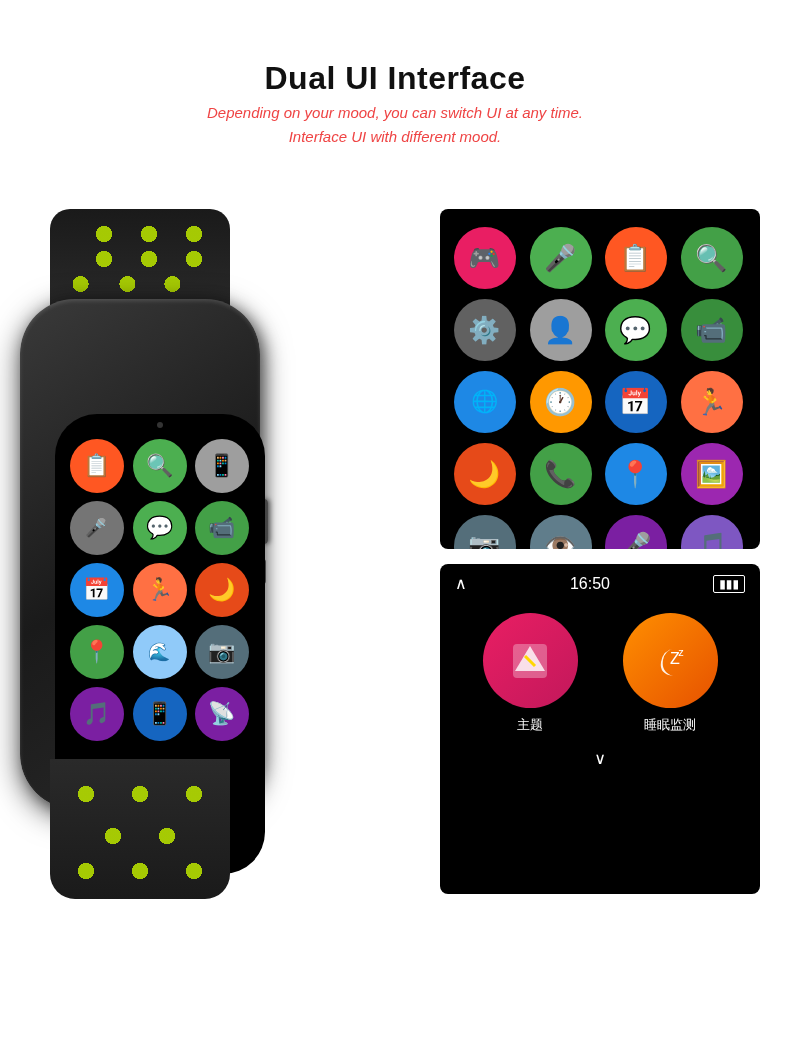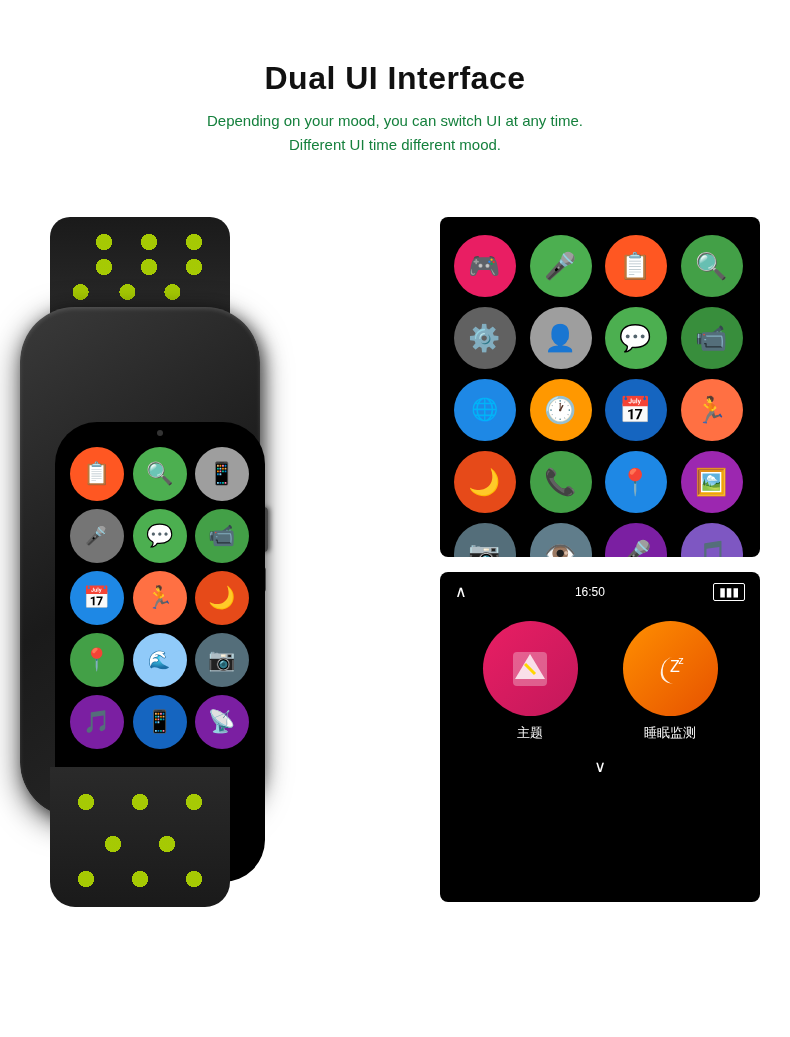--- a/index.html
+++ b/index.html
@@ -21,28 +21,29 @@
     
     .header-section {
       text-align: center;
       padding: 60px 20px 30px;
     }
 
     .main-title {
       font-size: 32px;
       font-weight: 800;
       color: #111;
-      margin-bottom: 12px;
+      margin-bottom: 4px;
       letter-spacing: 0.5px;
     }
 
     .subtitle {
       font-size: 15px;
-      color: #15803d;
+      color: #ef4444;
       line-height: 1.6;
+      font-style: italic;
     }
 
     
     .content-section {
       position: relative;
       width: 790px;
       height: 750px;
     }
 
     
@@ -257,21 +258,21 @@
       color: white;
       font-size: 14px;
     }
 
     .ui2-header .chevron-up {
       color: white;
       font-size: 16px;
     }
 
     .ui2-header .time {
-      font-size: 12px;
+      font-size: 16px;
       font-weight: 500;
     }
 
     .ui2-apps-grid {
       display: grid;
       grid-template-columns: repeat(2, 1fr);
       gap: 20px;
       padding: 15px 30px 10px;
     }
 
@@ -312,21 +313,21 @@
   </style>
 </head>
 <body>
 
 <div class="page-wrapper">
 
   <div class="header-section">
     <h1 class="main-title">Dual UI Interface</h1>
     <p class="subtitle">
       <span>Depending on your  mood, you can switch UI at any time.</span><br>
-      <span>Different UI time different mood.</span>
+      <span>Interface UI with different mood.</span>
     </p>
   </div>
 
   <div class="content-section">
 
     <div class="watch-container">
       <div class="watch-body">
 
         <div class="strap-top"></div>
 

